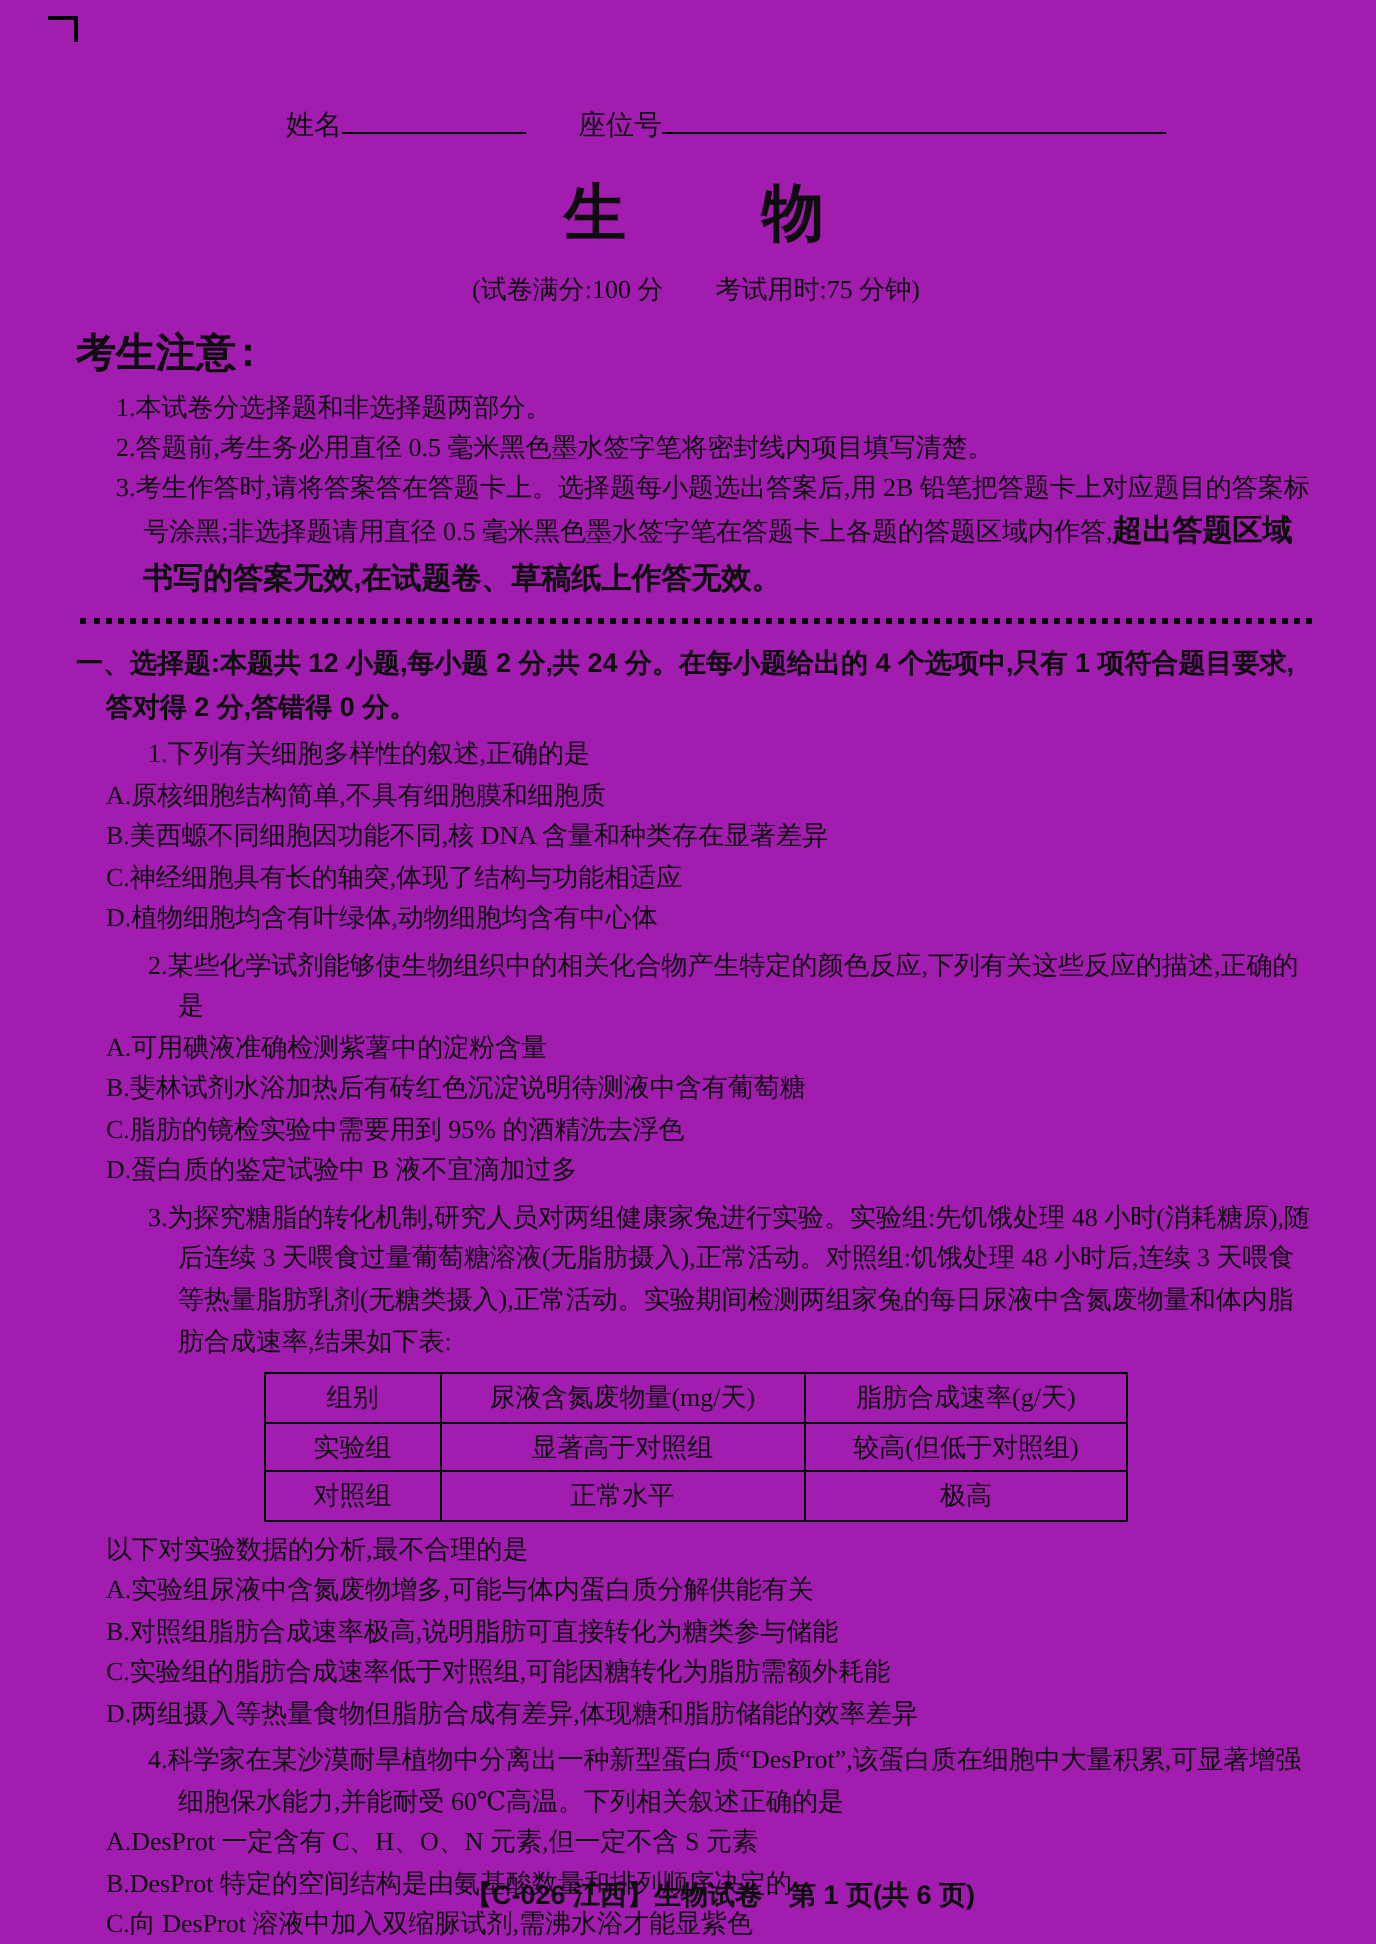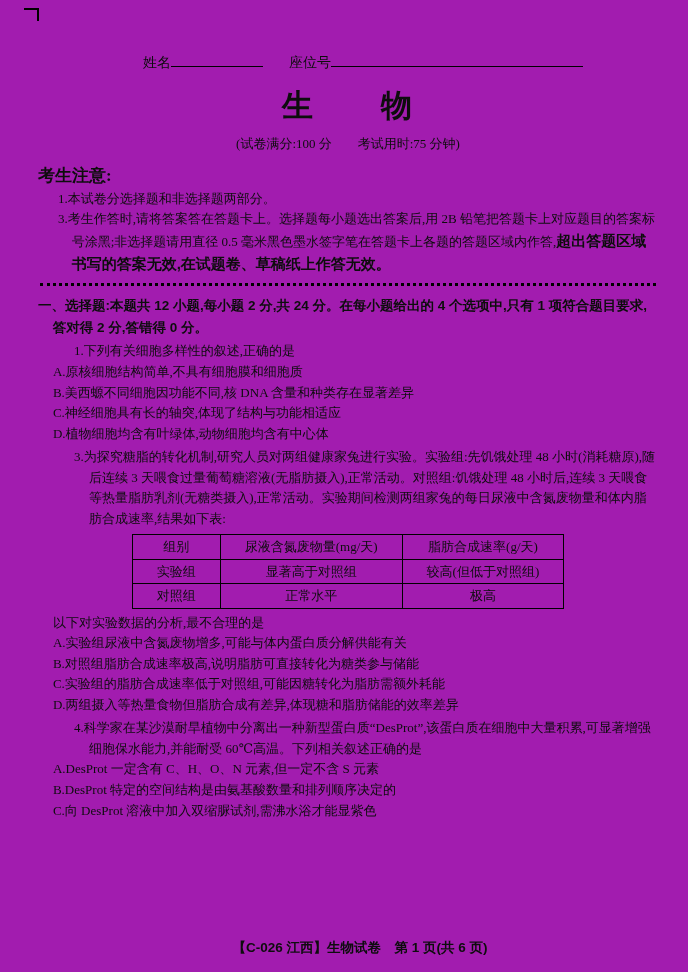--- a/index.html
+++ b/index.html
@@ -18,22 +18,22 @@
   .name-row{margin-left:105px;font-size:14px;}
   .fill-line{display:inline-block;border-bottom:1px solid #000;height:14px;vertical-align:baseline;}
   .fill-line.name{width:92px;margin-right:26px;}
   .fill-line.seat{width:252px;}
   .invalid-notice{text-align:center;font-weight:bold;font-size:17px;
     font-family:"Liberation Sans","DejaVu Sans",sans-serif;margin-top:6px;}
   .paper-title{text-align:center;font-size:31px;font-weight:900;
     font-family:"Liberation Sans","DejaVu Sans",sans-serif;
     margin:10px 0 4px 0;letter-spacing:2px;}
   .paper-meta{text-align:center;font-size:13px;margin-bottom:10px;}
-  .notes-heading{font-weight:bold;font-size:17px;
-    font-family:Liberation Serif, serif;}
+  .notes-heading{font-weight:bold;font-size:20px;
+    font-family:Liberation Mono, monospace;}
   .note-item{margin-left:20px;padding-left:1.05em;text-indent:-1.05em;line-height:1.55;}
   .bold-tail{font-weight:bold;font-size:15px;
     font-family:"Liberation Sans","DejaVu Sans",sans-serif;}
   .dotted-sep{border-bottom:3px dotted #000;height:1px;margin:7px 2px 9px 2px;}
   .section-heading{font-weight:bold;font-size:13.5px;
     font-family:"Liberation Sans","DejaVu Sans",sans-serif;
     padding-left:1.1em;text-indent:-1.1em;line-height:1.6;}
   .question{margin-top:3px;}
   .stem{padding-left:1.15em;text-indent:-1.15em;line-height:1.58;margin-left:36px;}
   .options{padding-left:1.15em;}
@@ -57,37 +57,47 @@
   </div>
 
 
   <div class="paper-title">生　　物</div>
 
   <div class="paper-meta">(试卷满分:100 分　　考试用时:75 分钟)</div>
 
   <div>
     <div class="notes-heading">考生注意:</div>
     <div class="note-item">1.本试卷分选择题和非选择题两部分。</div>
+    <div class="note-item">2.答题前,考生务必用直径 0.5 毫米黑色墨水签字笔将密封线内项目填写清楚。</div>
     <div class="note-item"><span>3.考生作答时,请将答案答在答题卡上。选择题每小题选出答案后,用 2B 铅笔把答题卡上对应题目的答案标号涂黑;非选择题请用直径 0.5 毫米黑色墨水签字笔在答题卡上各题的答题区域内作答,</span><span class="bold-tail">超出答题区域书写的答案无效,在试题卷、草稿纸上作答无效。</span></div>
   </div>
 
   <div class="dotted-sep"></div>
 
   <div class="section-heading">一、选择题:本题共 12 小题,每小题 2 分,共 24 分。在每小题给出的 4 个选项中,只有 1 项符合题目要求,答对得 2 分,答错得 0 分。</div>
 
   <div class="question">
     <div class="stem">1.下列有关细胞多样性的叙述,正确的是</div>
     <div class="options">
       <div class="option">A.原核细胞结构简单,不具有细胞膜和细胞质</div>
       <div class="option">B.美西螈不同细胞因功能不同,核 DNA 含量和种类存在显著差异</div>
       <div class="option">C.神经细胞具有长的轴突,体现了结构与功能相适应</div>
       <div class="option">D.植物细胞均含有叶绿体,动物细胞均含有中心体</div>
     </div>
   </div>
 
+  <div class="question">
+    <div class="stem">2.某些化学试剂能够使生物组织中的相关化合物产生特定的颜色反应,下列有关这些反应的描述,正确的是</div>
+    <div class="options">
+      <div class="option">A.可用碘液准确检测紫薯中的淀粉含量</div>
+      <div class="option">B.斐林试剂水浴加热后有砖红色沉淀说明待测液中含有葡萄糖</div>
+      <div class="option">C.脂肪的镜检实验中需要用到 95% 的酒精洗去浮色</div>
+      <div class="option">D.蛋白质的鉴定试验中 B 液不宜滴加过多</div>
+    </div>
+  </div>
 
   <div class="question">
     <div class="stem">3.为探究糖脂的转化机制,研究人员对两组健康家兔进行实验。实验组:先饥饿处理 48 小时(消耗糖原),随后连续 3 天喂食过量葡萄糖溶液(无脂肪摄入),正常活动。对照组:饥饿处理 48 小时后,连续 3 天喂食等热量脂肪乳剂(无糖类摄入),正常活动。实验期间检测两组家兔的每日尿液中含氮废物量和体内脂肪合成速率,结果如下表:</div>
 
     <table class="q-table">
       <thead>
         <tr>
           <th>组别</th>
           <th>尿液含氮废物量(mg/天)</th>
           <th>脂肪合成速率(g/天)</th>

